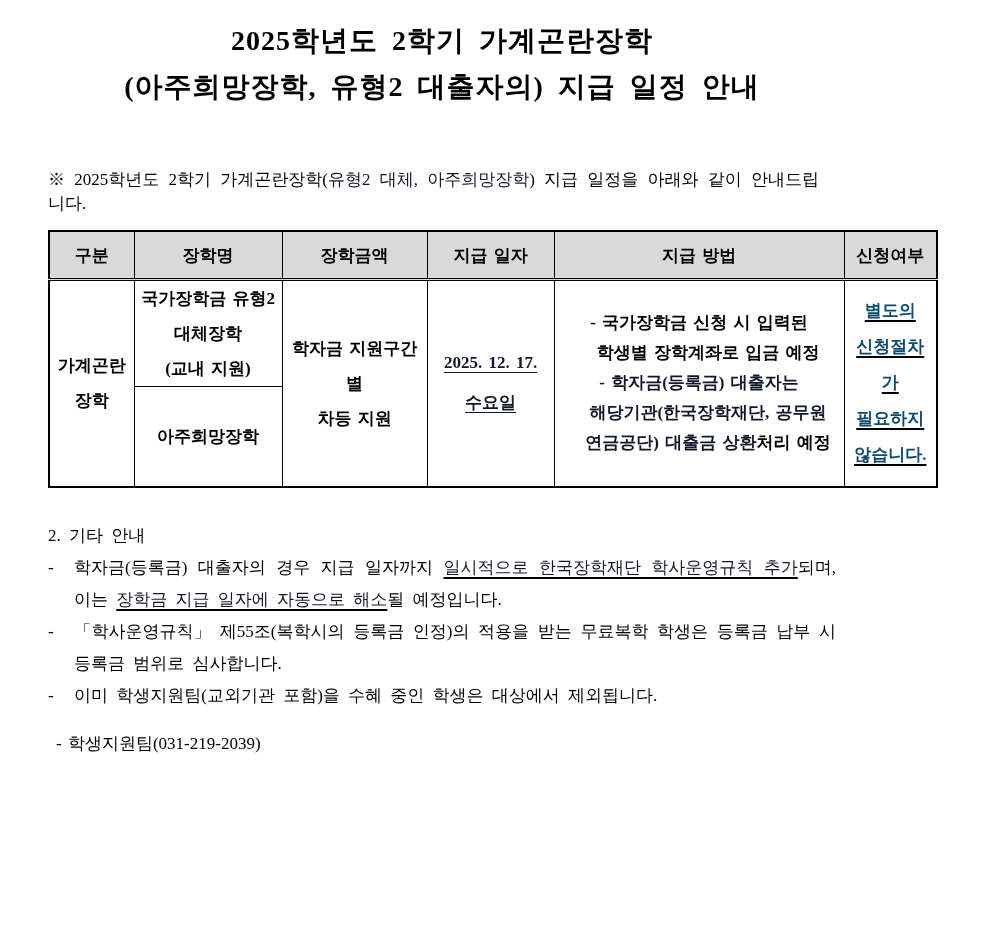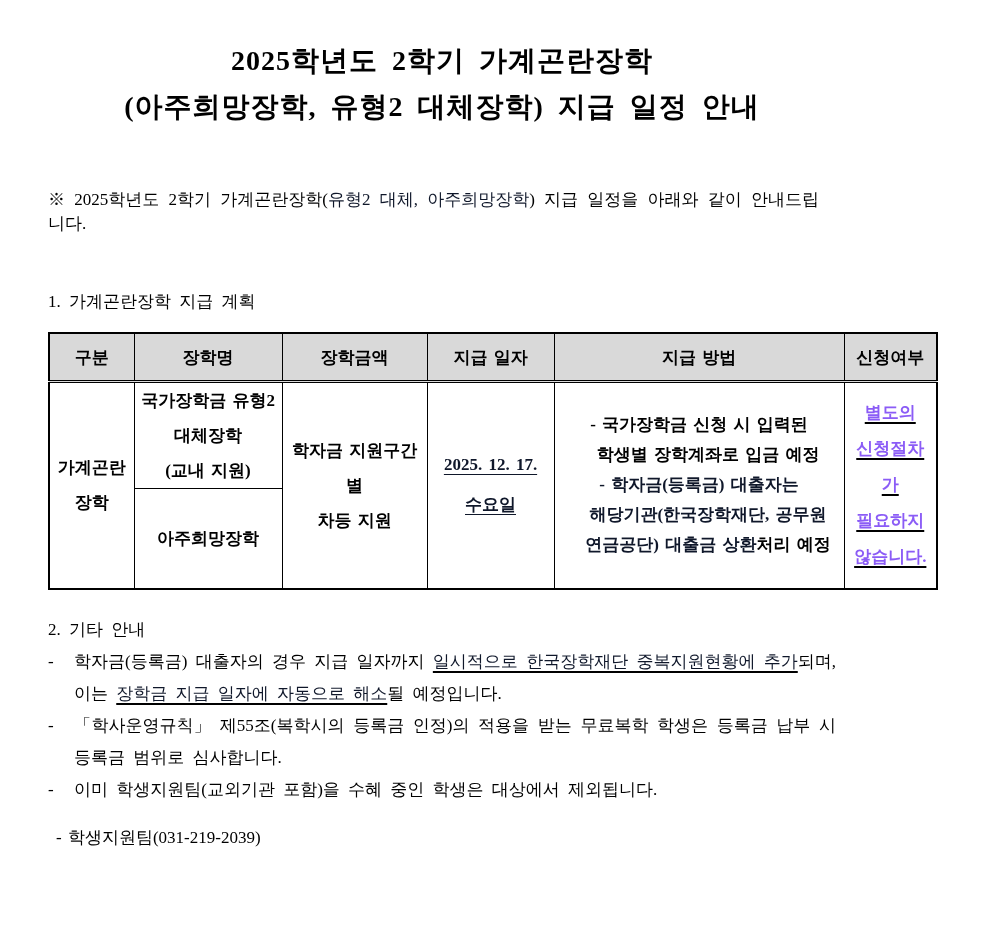--- a/index.html
+++ b/index.html
@@ -11,21 +11,21 @@
     width: 992px;
     height: 945px;
     font-family: "Liberation Serif", "DejaVu Serif", serif;
     color: #000000;
     overflow: hidden;
   }
   .page {
     box-sizing: border-box;
     width: 884px;
     height: 945px;
-    padding: 38px 48px 0 48px;
+    padding: 18px 48px 0 48px;
   }
 
   
   .title {
     margin: 0;
     text-align: center;
     font-size: 28px;
     font-weight: bold;
     line-height: 46px;
     letter-spacing: 1px;
@@ -86,30 +86,30 @@
     line-height: 30px;
   }
   .m-item {
     white-space: pre-line;
     padding-left: 18px;
     text-indent: -18px;
   }
 
   
   .blue { color: #0f172a; }
-  .red  { color: #8b5cf6; }
+  .red  { color: #0c4a6e; }
   .u {
     text-decoration: underline;
     text-decoration-color: #000000;
     text-decoration-thickness: 1.5px;
     text-underline-offset: 4px;
   }
 
   
-  .sec2 { margin-top: 24px; }
+  .sec2 { margin-top: 32px; }
   .sec3 { margin-top: 16px; }
   .bullet {
     position: relative;
     margin: 0;
     padding-left: 26px;
     font-size: 17px;
     line-height: 32px;
     text-align: justify;
     word-break: break-all;
     word-spacing: 4px;
@@ -126,26 +126,25 @@
     word-spacing: 2px;
   }
 </style>
 </head>
 <body>
 
 <div class="page">
 
   <h1 class="title">
     <span class="title-line">2025학년도 2학기 가계곤란장학</span>
-    <span class="title-line">(아주희망장학, 유형2 대체장학) 지급 일정 안내</span>
+    <span class="title-line">(아주희망장학, 유형2 대출자의) 지급 일정 안내</span>
   </h1>
 
   <p class="intro"><span>※ 2025학년도 2학기 가계곤란장학(</span><span class="blue">유형2 대체, 아주희망장학</span><span>) 지급 일정을 아래와 같이 안내드립니다.</span></p>
 
-  <h2 class="sec-heading sec1-heading">1. 가계곤란장학 지급 계획</h2>
 
   <table class="plan-table">
     <colgroup>
       <col style="width:85px">
       <col style="width:148px">
       <col style="width:145px">
       <col style="width:127px">
       <col style="width:290px">
       <col style="width:93px">
     </colgroup>
@@ -183,21 +182,21 @@
 않습니다.</td>
       </tr>
       <tr>
         <td>아주희망장학</td>
       </tr>
     </tbody>
   </table>
 
   <div class="sec2">
     <h2 class="sec-heading">2. 기타 안내</h2>
-    <p class="bullet"><span class="dash">-</span><span>학자금(등록금) 대출자의 경우 지급 일자까지 </span><span class="blue u">일시적으로 한국장학재단 중복지원현황에 추가</span><span>되며, 이는 </span><span class="blue u">장학금 지급 일자에 자동으로 해소</span><span>될 예정입니다.</span></p>
+    <p class="bullet"><span class="dash">-</span><span>학자금(등록금) 대출자의 경우 지급 일자까지 </span><span class="blue u">일시적으로 한국장학재단 학사운영규칙 추가</span><span>되며, 이는 </span><span class="blue u">장학금 지급 일자에 자동으로 해소</span><span>될 예정입니다.</span></p>
     <p class="bullet"><span class="dash">-</span><span>「학사운영규칙」 제55조(복학시의 등록금 인정)의 적용을 받는 무료복학 학생은 등록금 납부 시 등록금 범위로 심사합니다.</span></p>
     <p class="bullet"><span class="dash">-</span><span>이미 학생지원팀(교외기관 포함)을 수혜 중인 학생은 대상에서 제외됩니다.</span></p>
   </div>
 
   <div class="sec3">
     <p class="contact-line">- 학생지원팀(031-219-2039)</p>
   </div>
 
 </div>
 

